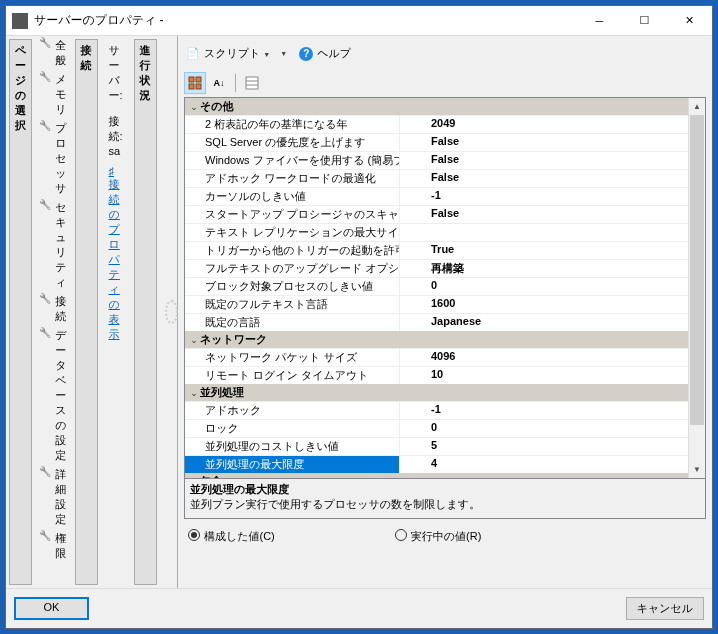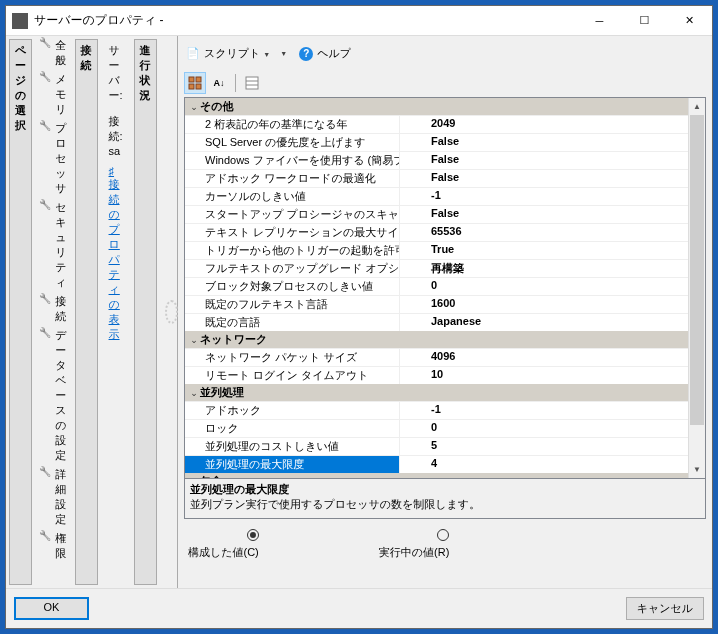--- a/index.html
+++ b/index.html
@@ -38,21 +38,21 @@
 .prop-val { flex: 1; padding: 1px 3px; font-weight: bold; overflow: hidden; }
 .prop-row.selected .prop-key { background: #0078d7; color: #fff; }
 .prop-row.selected .prop-val { background: #fff; }
 .prop-row.selected .prop-val input { border: none; outline: none; width: 95%; font-weight: bold; font-family: inherit; }
 .scrollbar { position: absolute; right: 0; top: 0; bottom: 0; width: 17px; background: #f0f0f0; border-left: 1px solid #ddd; }
 .sb-btn { height: 17px; display: flex; align-items: center; justify-content: center; font-size: 8px; color: #555; }
 .sb-thumb { position: absolute; top: 17px; left: 1px; right: 1px; height: 310px; background: #cdcdcd; }
 .desc-box { border: 1px solid #828790; border-top: none; background: #f0f0f0; padding: 3px 5px; height: 40px; }
 .desc-title { font-weight: bold; }
 .radio-row { padding: 10px 4px; display: flex; gap: 120px; }
-.radio-opt { display: flex; align-items: flex-end; gap: 4px; cursor: pointer; flex-direction: column; }
+.radio-opt { display: flex; align-items: flex-start; gap: 4px; cursor: pointer; }
 .radio { width: 12px; height: 12px; border: 1px solid #333; border-radius: 50%; display: inline-flex; align-items: center; justify-content: center; }
 .radio.checked::after { content: ""; width: 6px; height: 6px; background: #333; border-radius: 50%; }
 .footer { padding: 8px; display: flex; justify-content: space-between; gap: 6px; border-top: 1px solid #ddd; background: #f0f0f0; }
 .btn { min-width: 75px; padding: 3px 10px; border: 1px solid #adadad; background: #e1e1e1; cursor: pointer; text-align: center; }
 .btn.primary { border-color: #0078d7; border-width: 2px; padding: 2px 9px; }
 </style>
 </head>
 <body>
 
 <div class="window">
@@ -156,21 +156,20 @@
           <div class="prop-row">
             <div class="prop-key">カーソルのしきい値</div>
             <div class="prop-val">-1</div>
           </div>
           <div class="prop-row">
             <div class="prop-key">スタートアップ プロシージャのスキャン</div>
             <div class="prop-val">False</div>
           </div>
           <div class="prop-row">
             <div class="prop-key">テキスト レプリケーションの最大サイズ</div>
-            <div class="prop-val">65536</div>
           </div>
           <div class="prop-row">
             <div class="prop-key">トリガーから他のトリガーの起動を許可する</div>
             <div class="prop-val">True</div>
           </div>
           <div class="prop-row">
             <div class="prop-key">フルテキストのアップグレード オプション</div>
             <div class="prop-val">再構築</div>
           </div>
           <div class="prop-row">

